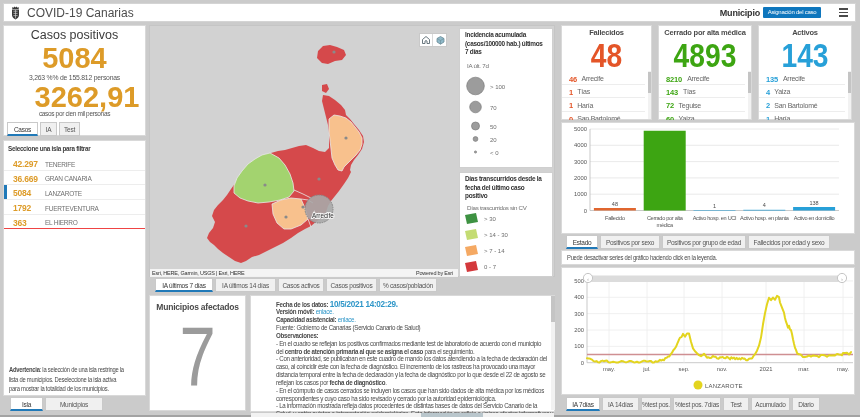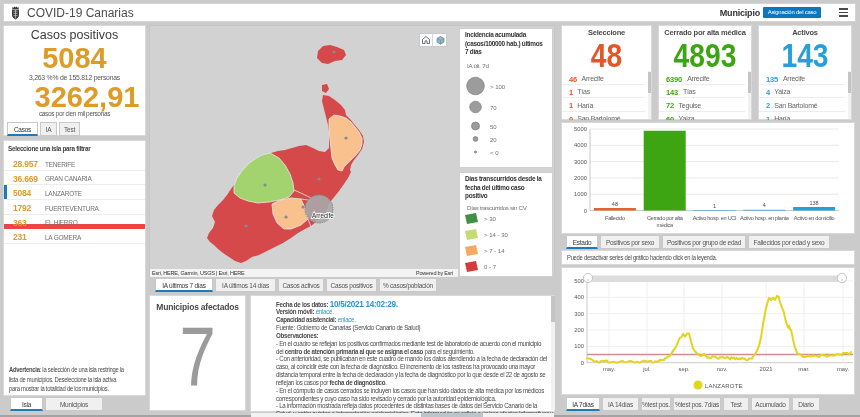--- a/index.html
+++ b/index.html
@@ -35,47 +35,42 @@
 <div class="abs" style="left:3px; top:110px; width:143px; text-align:center; font-size:6.5px; color:#555; letter-spacing:-0.35px;">casos por cien mil personas</div>
 <div class="tab active" style="left:7px; top:122px; width:31px;">Casos</div>
 <div class="tab" style="left:40px; top:122px; width:17px;">IA</div>
 <div class="tab" style="left:59px; top:122px; width:21px;">Test</div>
 
 <div class="panel" style="left:3px; top:140px; width:143px; height:256px;"></div>
 <div class="abs" style="left:8px; top:145px; font-size:7px; font-weight:bold; color:#3b3b3b; letter-spacing:-0.3px; white-space:nowrap; transform:scaleX(0.9); transform-origin:0 0;">Seleccione una isla para filtrar</div>
 <div class="abs" id="islands" style="left:4px; top:156px; width:141px;">
     <div style="position:relative; height:14.7px; border-bottom:1px solid #ededed;">
 
-    <span style="position:absolute; left:9px; top:3px; font-size:8.5px; font-weight:bold; color:#dd9b28; letter-spacing:-0.2px;">28.957</span>
+    <span style="position:absolute; left:9px; top:3px; font-size:8.5px; font-weight:bold; color:#dd9b28; letter-spacing:-0.2px;">42.297</span>
     <span style="position:absolute; left:41px; top:4.5px; font-size:6.5px; color:#707070; letter-spacing:-0.25px;">TENERIFE</span>
   </div>
     <div style="position:relative; height:14.7px; border-bottom:1px solid #ededed;">
 
     <span style="position:absolute; left:9px; top:3px; font-size:8.5px; font-weight:bold; color:#dd9b28; letter-spacing:-0.2px;">36.669</span>
     <span style="position:absolute; left:41px; top:4.5px; font-size:6.5px; color:#707070; letter-spacing:-0.25px;">GRAN CANARIA</span>
   </div>
     <div style="position:relative; height:14.7px; border-bottom:1px solid #ededed;">
     <div style="position:absolute;left:0;top:0;width:3px;height:100%;background:#2079b8;"></div>
     <span style="position:absolute; left:9px; top:3px; font-size:8.5px; font-weight:bold; color:#dd9b28; letter-spacing:-0.2px;">5084</span>
     <span style="position:absolute; left:41px; top:4.5px; font-size:6.5px; color:#707070; letter-spacing:-0.25px;">LANZAROTE</span>
   </div>
     <div style="position:relative; height:14.7px; border-bottom:1px solid #ededed;">
 
     <span style="position:absolute; left:9px; top:3px; font-size:8.5px; font-weight:bold; color:#dd9b28; letter-spacing:-0.2px;">1792</span>
     <span style="position:absolute; left:41px; top:4.5px; font-size:6.5px; color:#707070; letter-spacing:-0.25px;">FUERTEVENTURA</span>
   </div>
-    <div style="position:relative; height:14.7px; border-bottom:5px solid #ef4444;">
+    <div style="position:relative; height:14.7px; border-bottom:1px solid #ef4444;">
 
     <span style="position:absolute; left:9px; top:3px; font-size:8.5px; font-weight:bold; color:#dd9b28; letter-spacing:-0.2px;">363</span>
     <span style="position:absolute; left:41px; top:4.5px; font-size:6.5px; color:#707070; letter-spacing:-0.25px;">EL HIERRO</span>
-  </div>
-    <div style="position:relative; height:14.7px; border-bottom:1px solid #ededed;">
-
-    <span style="position:absolute; left:9px; top:3px; font-size:8.5px; font-weight:bold; color:#dd9b28; letter-spacing:-0.2px;">231</span>
-    <span style="position:absolute; left:41px; top:4.5px; font-size:6.5px; color:#707070; letter-spacing:-0.25px;">LA GOMERA</span>
   </div>
   </div>
 <div class="abs" style="left:9px; top:365px; width:160px; font-size:6.8px; line-height:9.7px; color:#4a4a4a; letter-spacing:-0.3px; transform:scaleX(0.86); transform-origin:0 0;">
   <div style="white-space:nowrap; height:9.7px;"><b>Advertencia</b>: la selección de una isla restringe la</div>
   <div style="white-space:nowrap; height:9.7px;">lista de municipios. Deseleccione la isla activa</div>
   <div style="white-space:nowrap; height:9.7px;">para mostrar la totalidad de los municipios.</div>
 </div>
 <div class="tab active" style="left:10px; top:397px; width:33px;">Isla</div>
 <div class="tab" style="left:45px; top:397px; width:58px;">Municipios</div>
 
@@ -166,21 +161,21 @@
     <text x="25" y="25">&gt; 14 - 30</text>
     <text x="25" y="41">&gt; 7 - 14</text>
     <text x="25" y="57">0 - 7</text>
   </g>
 </svg>
 
 <div class="panel" style="left:561px; top:25px; width:91px; height:95px;"></div>
 <div class="panel" style="left:658px; top:25px; width:94px; height:95px;"></div>
 <div class="panel" style="left:758px; top:25px; width:94px; height:95px;"></div>
 <div id="stats">
-    <div class="abs" style="left:561px; top:27.5px; width:91px; text-align:center; font-size:7.5px; font-weight:bold; color:#4a4a4a; letter-spacing:-0.2px;">Seleccione</div>
+    <div class="abs" style="left:561px; top:27.5px; width:91px; text-align:center; font-size:7.5px; font-weight:bold; color:#4a4a4a; letter-spacing:-0.2px;">Fallecidos</div>
     <div class="abs" style="left:561px; top:35.5px; width:91px; text-align:center; font-size:34px; font-weight:bold; color:#e45528; transform:scaleX(0.83);">48</div>
     <div class="abs" style="left:562px; top:71.5px; width:83px; height:13.4px; border-bottom:1px solid #ededed;">
       <span style="position:absolute; left:7px; top:3px; font-size:7.5px; font-weight:bold; color:#e45528; letter-spacing:-0.2px;">46</span>
       <span style="position:absolute; left:19.6px; top:3.5px; font-size:7px; color:#666; letter-spacing:-0.25px;">Arrecife</span>
     </div>
     <div class="abs" style="left:562px; top:84.9px; width:83px; height:13.4px; border-bottom:1px solid #ededed;">
       <span style="position:absolute; left:7px; top:3px; font-size:7.5px; font-weight:bold; color:#e45528; letter-spacing:-0.2px;">1</span>
       <span style="position:absolute; left:15.3px; top:3.5px; font-size:7px; color:#666; letter-spacing:-0.25px;">Tías</span>
     </div>
     <div class="abs" style="left:562px; top:98.30000000000001px; width:83px; height:13.4px; border-bottom:1px solid #ededed;">
@@ -189,21 +184,21 @@
     </div>
     <div class="abs" style="left:562px; top:111.70000000000002px; width:83px; height:13.4px; border-bottom:1px solid #ededed;">
       <span style="position:absolute; left:7px; top:3px; font-size:7.5px; font-weight:bold; color:#e45528; letter-spacing:-0.2px;">0</span>
       <span style="position:absolute; left:15.3px; top:3.5px; font-size:7px; color:#666; letter-spacing:-0.25px;">San Bartolomé</span>
     </div>
     <div class="abs" style="left:647.5px; top:71px; width:3.5px; height:48px; background:#f2f2f2;"></div>
     <div class="abs" style="left:647.5px; top:72px; width:3.5px; height:21px; background:#c4c4c4;"></div>
     <div class="abs" style="left:658px; top:27.5px; width:94px; text-align:center; font-size:7.5px; font-weight:bold; color:#4a4a4a; letter-spacing:-0.2px;">Cerrado por alta médica</div>
     <div class="abs" style="left:658px; top:35.5px; width:94px; text-align:center; font-size:34px; font-weight:bold; color:#3da512; transform:scaleX(0.83);">4893</div>
     <div class="abs" style="left:659px; top:71.5px; width:86px; height:13.4px; border-bottom:1px solid #ededed;">
-      <span style="position:absolute; left:7px; top:3px; font-size:7.5px; font-weight:bold; color:#3da512; letter-spacing:-0.2px;">6390</span>
+      <span style="position:absolute; left:7px; top:3px; font-size:7.5px; font-weight:bold; color:#3da512; letter-spacing:-0.2px;">8210</span>
       <span style="position:absolute; left:28.2px; top:3.5px; font-size:7px; color:#666; letter-spacing:-0.25px;">Arrecife</span>
     </div>
     <div class="abs" style="left:659px; top:84.9px; width:86px; height:13.4px; border-bottom:1px solid #ededed;">
       <span style="position:absolute; left:7px; top:3px; font-size:7.5px; font-weight:bold; color:#3da512; letter-spacing:-0.2px;">143</span>
       <span style="position:absolute; left:23.9px; top:3.5px; font-size:7px; color:#666; letter-spacing:-0.25px;">Tías</span>
     </div>
     <div class="abs" style="left:659px; top:98.30000000000001px; width:86px; height:13.4px; border-bottom:1px solid #ededed;">
       <span style="position:absolute; left:7px; top:3px; font-size:7.5px; font-weight:bold; color:#3da512; letter-spacing:-0.2px;">72</span>
       <span style="position:absolute; left:19.6px; top:3.5px; font-size:7px; color:#666; letter-spacing:-0.25px;">Teguise</span>
     </div>

